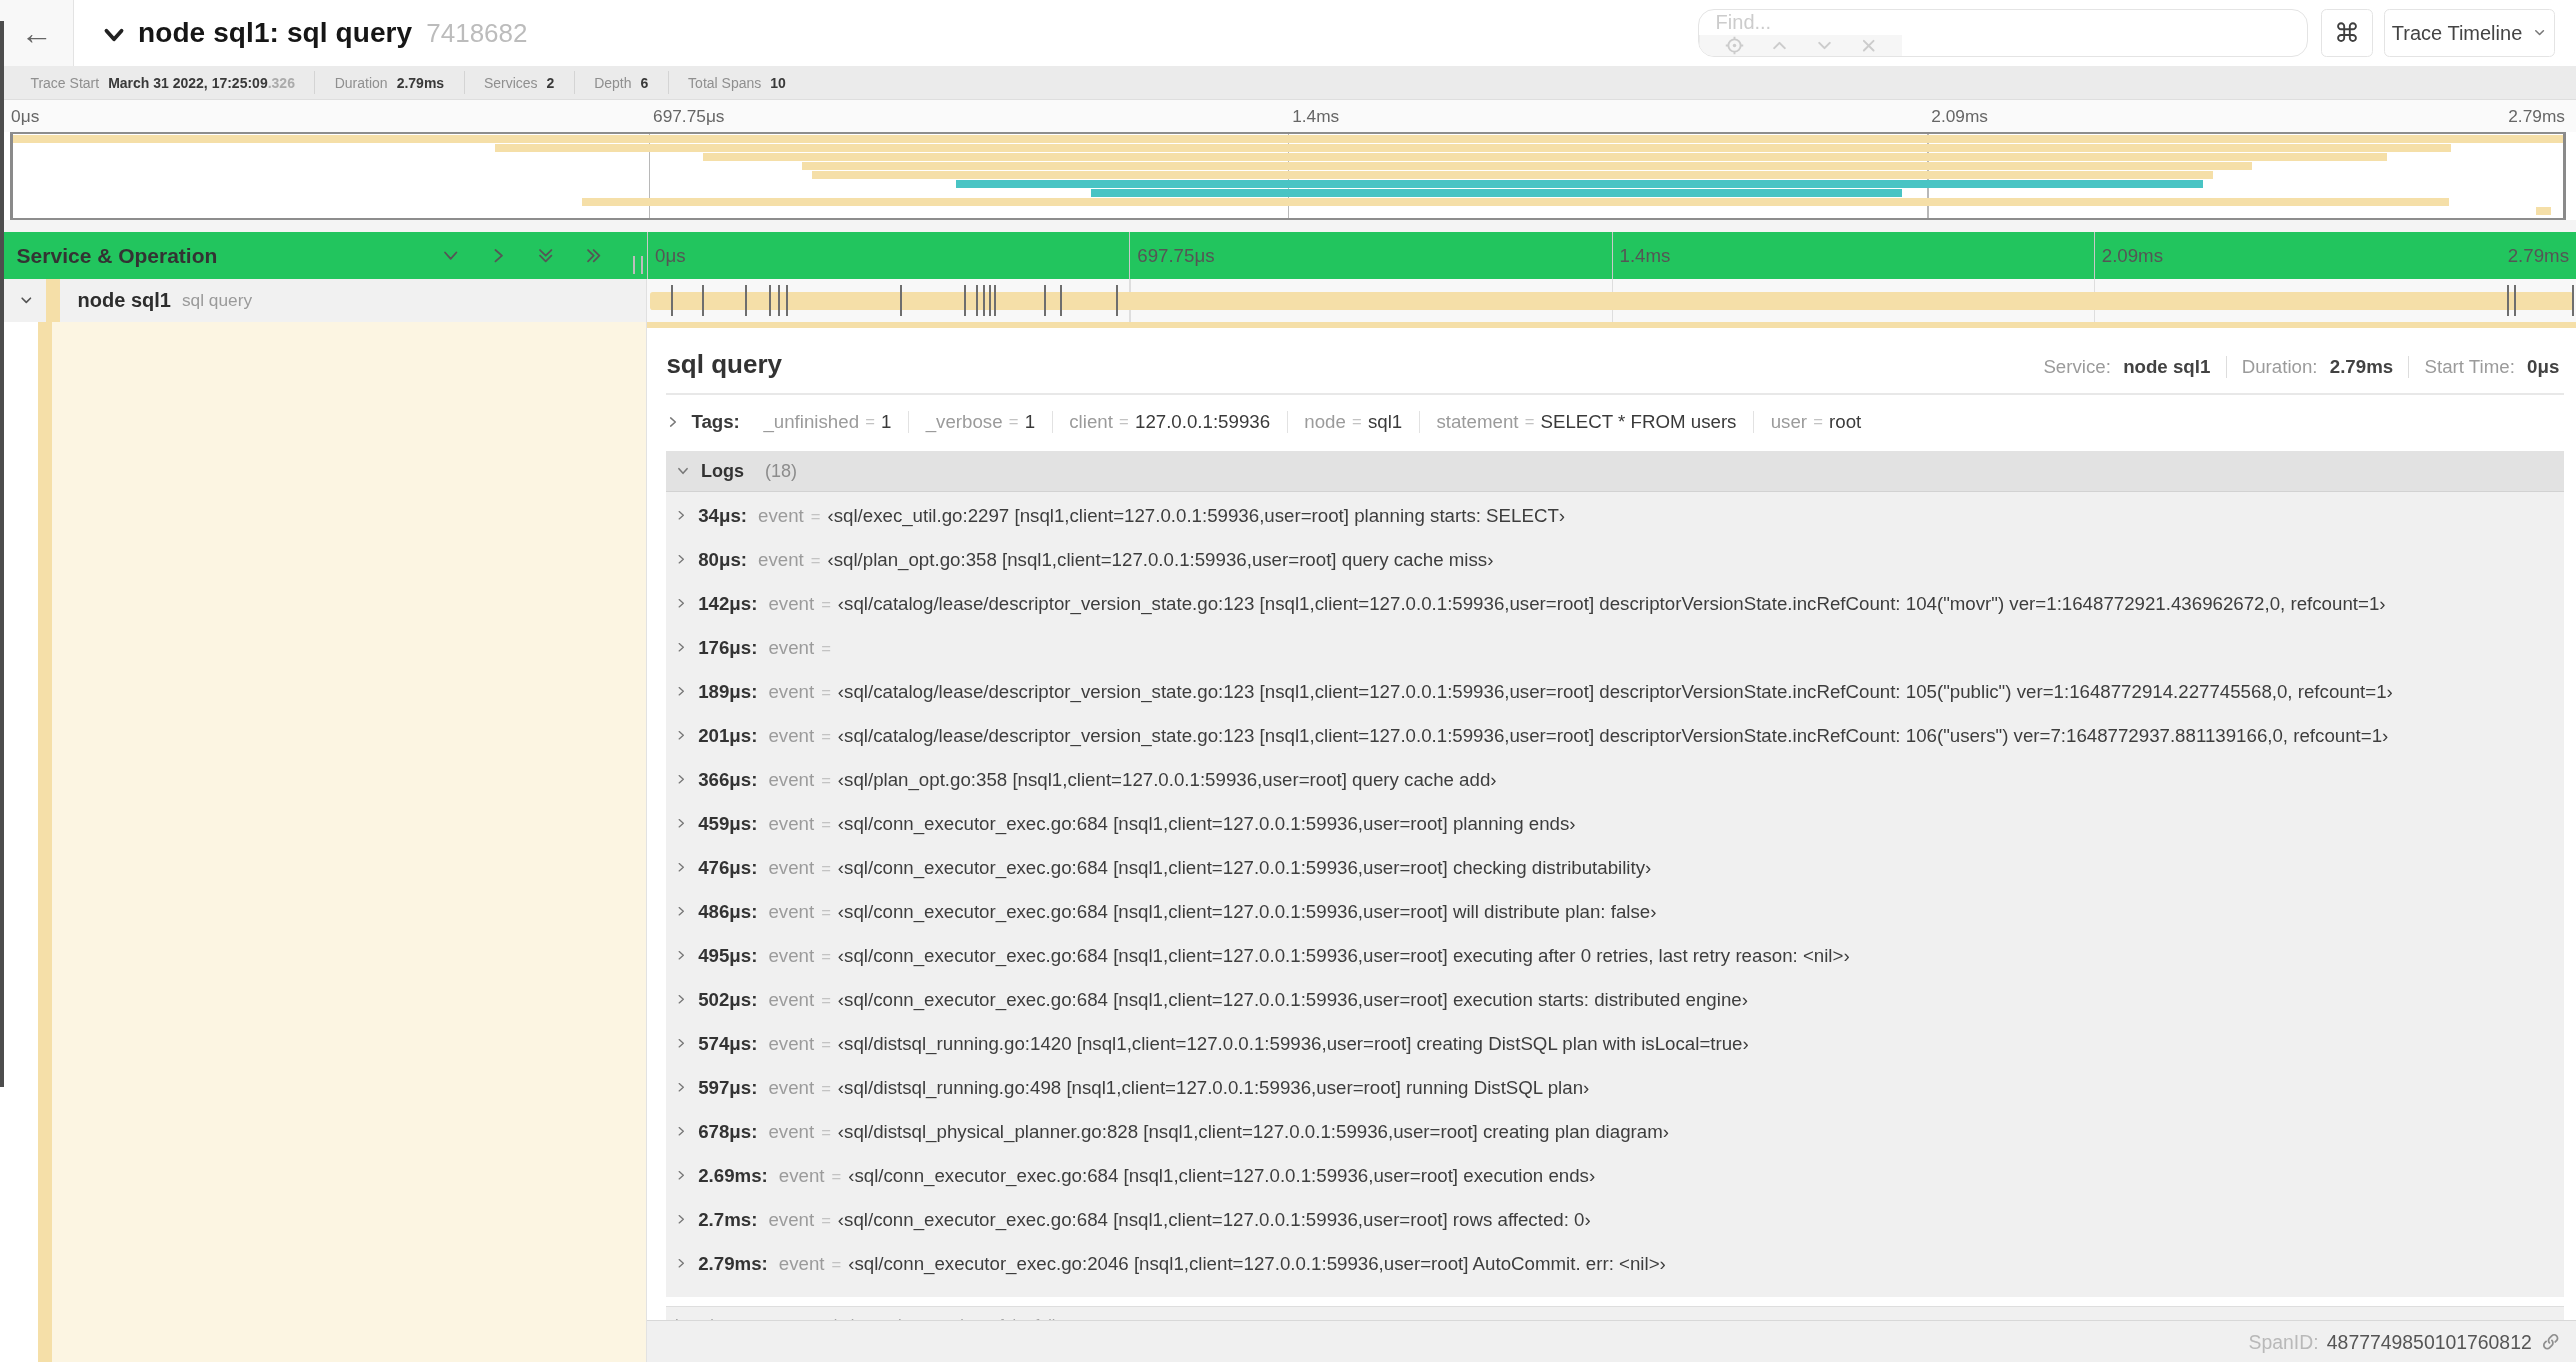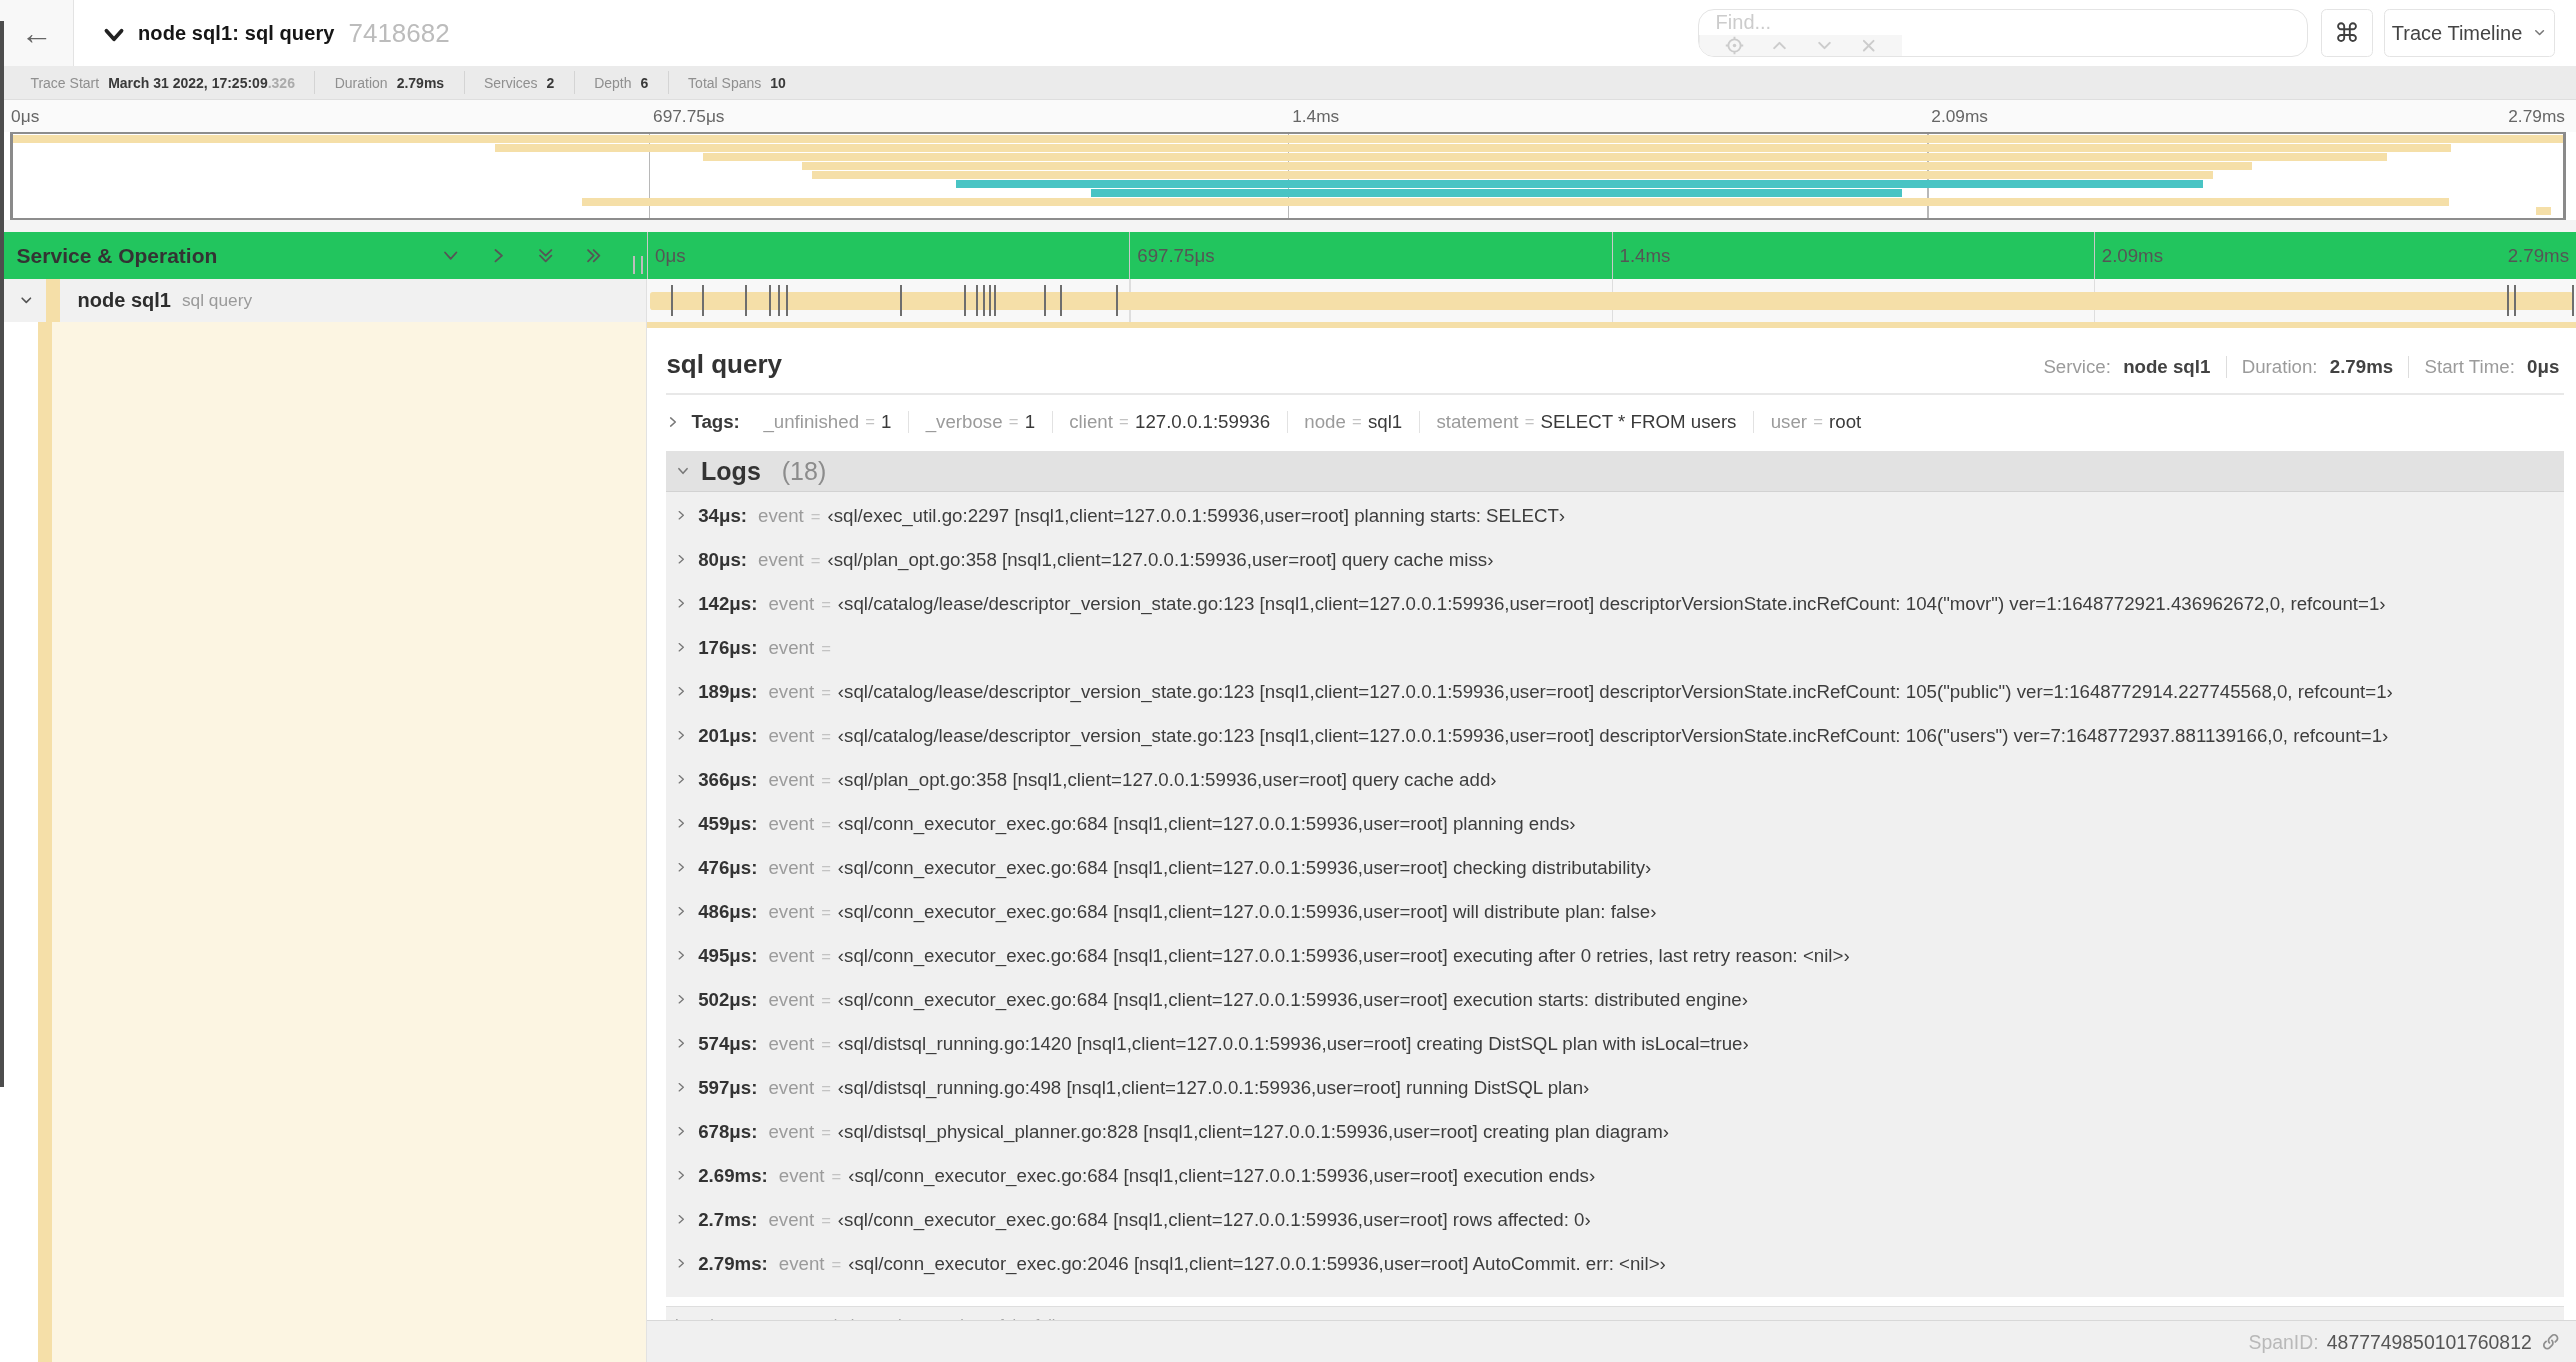--- a/index.html
+++ b/index.html
@@ -7,21 +7,21 @@
         font-family:"Liberation Sans",sans-serif;color:#333;}
   svg{display:block;}
 
   
   .topnav{position:absolute;left:0;top:0;right:0;height:66px;background:#fff;}
   .backbtn{position:absolute;left:0;top:0;width:73px;height:66px;background:#f8f8f8;
            border-right:1.4px solid #e3e3e3;border-bottom:1.4px solid #ececec;
            display:flex;align-items:center;justify-content:center;font-size:32px;color:#666;cursor:pointer;}
   .title-wrap{position:absolute;left:101px;top:0;height:66px;display:flex;align-items:center;}
   .title-chev{color:#222;margin-top:4.2px;}
-  .trace-title{font-size:20px;font-weight:bold;color:#161616;margin-left:11px;letter-spacing:0.1px;}
+  .trace-title{font-size:28px;font-weight:bold;color:#161616;margin-left:11px;letter-spacing:0.1px;}
   .trace-id{font-size:26px;color:#bcbcbc;margin-left:14px;}
   .find-box{position:absolute;left:1698px;top:9px;width:608px;height:46px;border:1.4px solid #e4e4e4;
             border-radius:16px;display:flex;background:#fff;overflow:hidden;flex-direction:column;}
   .find-input{flex:1;border:none;outline:none;font-size:20px;color:#444;padding:0 16.6px;background:transparent;
               font-family:"Liberation Sans",sans-serif;}
   .find-input::placeholder{color:#ccc;}
   .find-suffix{width:202px;background:#f6f6f6;border-left:1.4px solid #ececec;display:flex;
                align-items:center;justify-content:space-evenly;color:#ccc;}
   .cmd-btn{position:absolute;left:2321px;top:9px;width:50px;height:46px;border:1.4px solid #e4e4e4;border-radius:5.5px;
            background:#fff;display:flex;align-items:center;justify-content:center;font-size:26px;color:#3f3f3f;cursor:pointer;}
@@ -103,21 +103,21 @@
   .tagsrow{display:flex;align-items:center;padding:16.6px 0 15.2px 19.4px;font-size:18.7px;cursor:pointer;}
   .row-arrow{color:#777;flex:none;}
   .tags-label{font-weight:bold;color:#393939;margin:0 7px 0 11px;}
   .tag{display:flex;align-items:center;padding:0 16.6px;border-right:1.4px solid #e2e2e2;}
   .tag:last-child{border-right:none;}
   .tag-key{color:#9b9b9b;}
   .tag-eq{color:#c3c3c3;font-size:16.6px;margin:0 6.2px;}
   .tag-val{color:#3a3a3a;}
   .logs{margin:2.8px 12.5px 0 19.4px;}
   .logs-head{height:40px;background:#e2e2e2;border-bottom:1.4px solid #d2d2d2;display:flex;align-items:center;
-             padding-left:9.7px;font-size:25px;cursor:pointer;}
+             padding-left:9.7px;font-size:18px;cursor:pointer;}
   .logs-label{font-weight:bold;color:#333;margin-left:11px;}
   .logs-count{color:#8c8c8c;margin-left:21px;}
   .logs-body{background:#f0f0f0;padding-top:12.5px;}
   .logrow{display:flex;align-items:baseline;height:44px;padding-left:8.3px;font-size:18.7px;
           white-space:nowrap;overflow:hidden;cursor:pointer;}
   .ltime{font-weight:bold;color:#333;margin:0 11px 0 11px;}
   .lkey{color:#9b9b9b;}
   .leq{color:#c3c3c3;font-size:16.6px;margin:0 7px;}
   .lval{color:#3d3d3d;}
   .lognote{border-top:1.4px solid #dedede;margin-top:9.7px;padding:9.7px 0 14px 8.3px;font-size:16px;color:#a3a3a3;background:#f0f0f0;}

